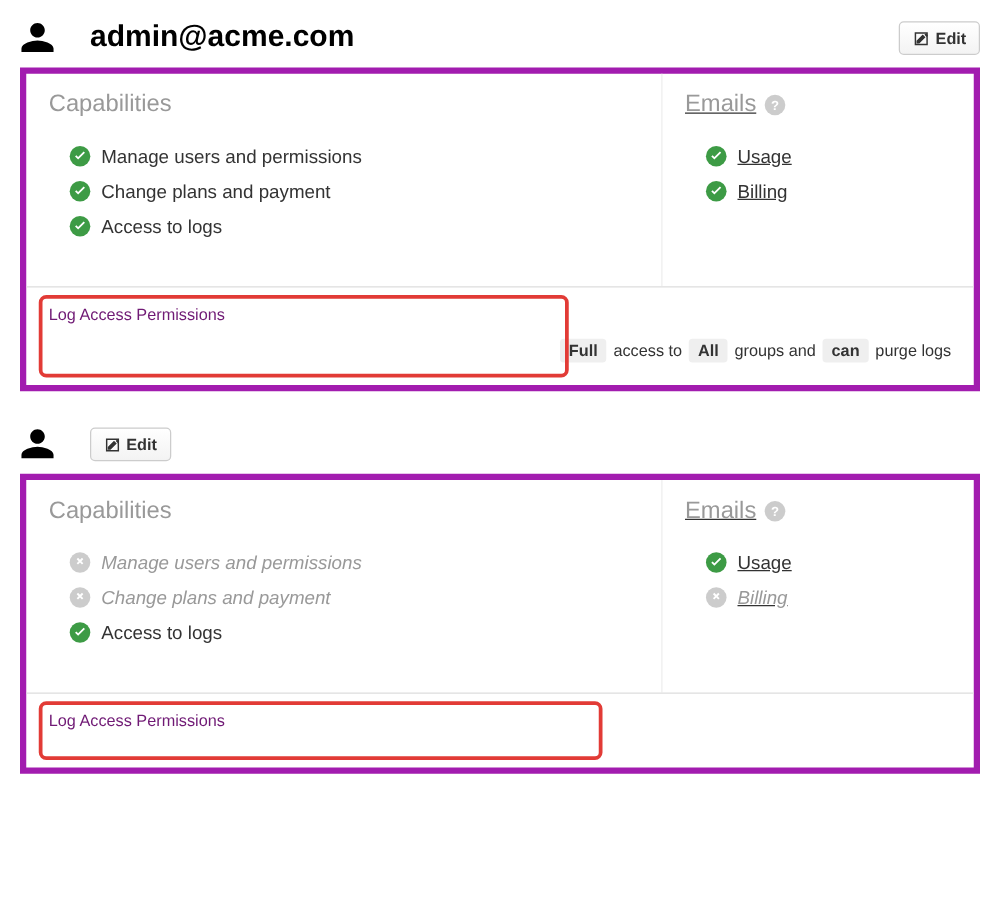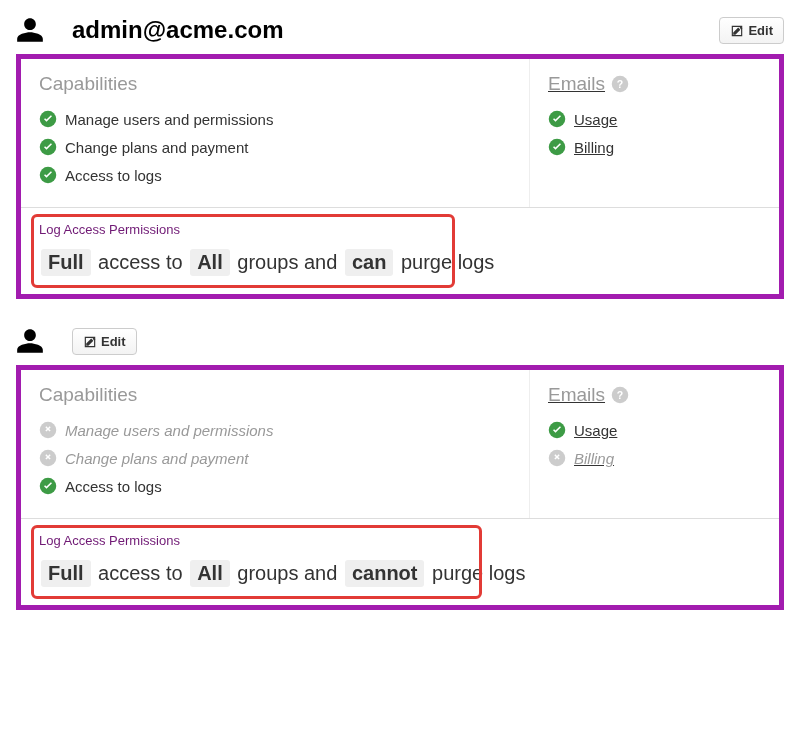--- a/index.html
+++ b/index.html
@@ -70,21 +70,21 @@
     font-weight: 400;
     display: flex;
     align-items: center;
     gap: 6px;
   }
   .help-icon {
     width: 18px; height: 18px;
     display:inline-flex; align-items:center; justify-content:center;
   }
   .help-icon svg { width:18px; height:18px; fill:#ccc; }
-  ul.items { list-style:none; padding:0; margin:0; }
+  ul.items { list-style:none; padding:0; margin:16px; }
   ul.items li {
     display:flex;
     align-items:center;
     gap:8px;
     padding: 5px 0;
     font-size: 15px;
   }
   .status-icon { width:18px; height:18px; display:inline-flex; }
   .status-icon svg { width:18px; height:18px; }
   .enabled svg { fill:#3d9b45; }
@@ -104,21 +104,21 @@
     border: 3px solid #e23b36;
     border-radius: 6px;
     pointer-events:none;
   }
   .log-title {
     font-size: 13px;
     color:#701a75;
     margin: 0 0 12px 0;
     font-weight:400;
   }
-  .log-line { font-size: 20px; color:#333; }
+  .log-line { font-size: 13px; color:#333;text-align:right; }
   .pill {
     display:inline-block;
     background:#efefef;
     border-radius:3px;
     padding: 2px 7px;
     font-weight:700;
     color:#333;
     margin: 0 2px;
   }
 </style>
@@ -297,18 +297,17 @@
                     <path fill="#fff" d="M15.54 8.46 13.41 10.59 15.54 12.72 14.12 14.14 12 12 9.88 14.14 8.46 12.72 10.59 10.59 8.46 8.46 9.88 7.05 12 9.17 14.12 7.05z"></path>
                   </svg>
                 </span>
                 <span class="disabled-text">Billing</span>
               </li>
             </ul>
           </div>
         </div>
         <div class="footer-row">
           <div class="log-title">Log Access Permissions</div>
-          <div class="log-line"><span class="pill">Full</span> <span>access to</span> <span class="pill">All</span> <span>groups and</span> <span class="pill">cannot</span> <span>purge logs</span></div>
           <div class="highlight-box" style="right: 297px;"></div>
         </div>
       </div>
     </div>
   </div>
 
 </body></html>

